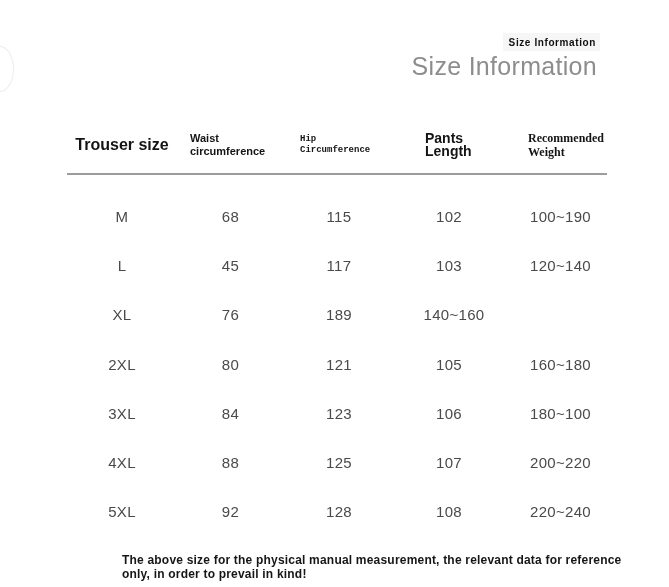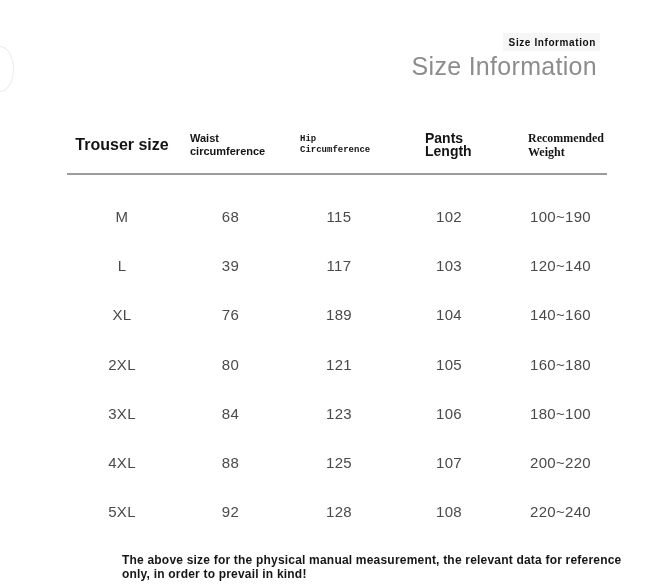--- a/index.html
+++ b/index.html
@@ -132,30 +132,29 @@
   <div class="tbody">
     <div class="tr">
       <div class="td">M</div>
       <div class="td">68</div>
       <div class="td">115</div>
       <div class="td">102</div>
       <div class="td td-weight">100~190</div>
     </div>
     <div class="tr">
       <div class="td">L</div>
-      <div class="td">39</div>
+      <div class="td">45</div>
       <div class="td">117</div>
       <div class="td">103</div>
       <div class="td td-weight">120~140</div>
     </div>
     <div class="tr">
       <div class="td">XL</div>
       <div class="td">76</div>
       <div class="td">189</div>
-      <div class="td">104</div>
       <div class="td td-weight">140~160</div>
     </div>
     <div class="tr">
       <div class="td">2XL</div>
       <div class="td">80</div>
       <div class="td">121</div>
       <div class="td">105</div>
       <div class="td td-weight">160~180</div>
     </div>
     <div class="tr">

